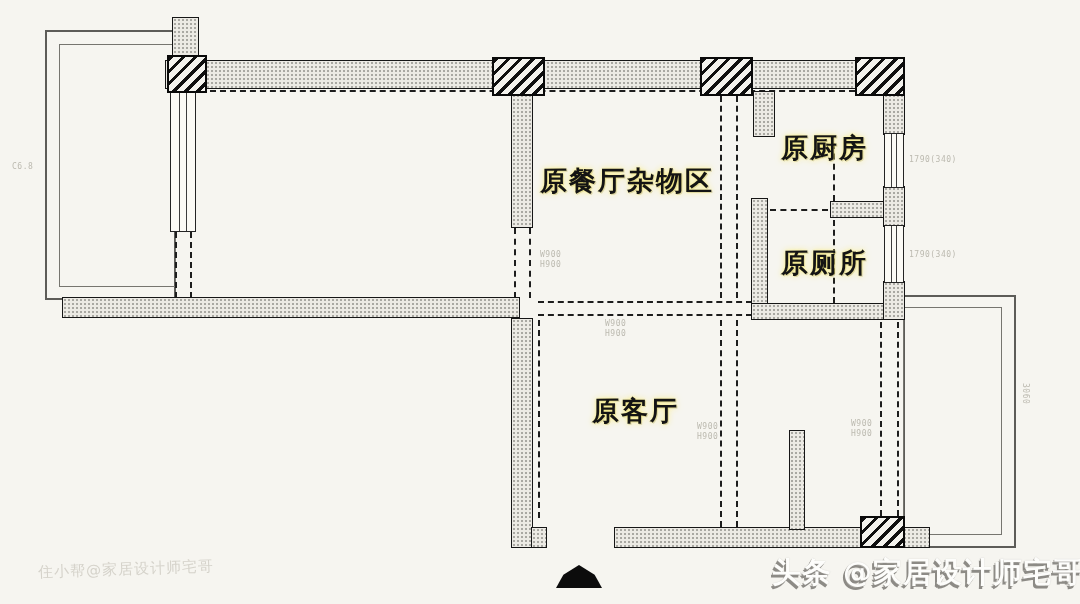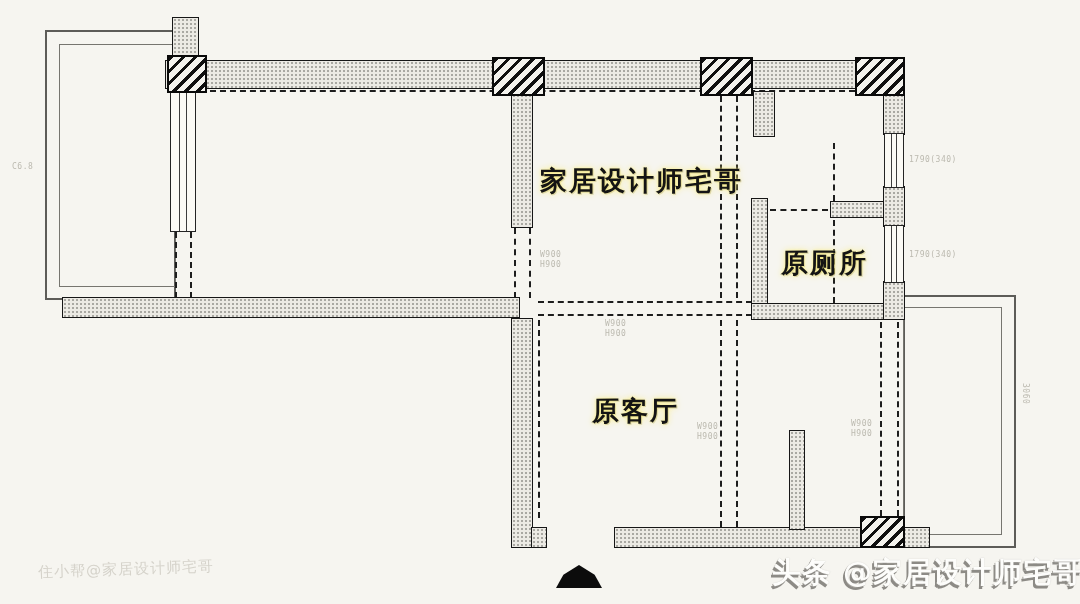--- a/index.html
+++ b/index.html
@@ -106,21 +106,22 @@
   <div class="dash-v" style="left:720px;top:96px;height:202px;"></div>
   <div class="dash-v" style="left:736px;top:96px;height:202px;"></div>
   <div class="dash-v" style="left:720px;top:320px;height:207px;"></div>
   <div class="dash-v" style="left:736px;top:320px;height:207px;"></div>
   <div class="dash-h" style="left:770px;top:209px;width:58px;"></div>
   <div class="dash-v" style="left:833px;top:143px;height:58px;"></div>
   <div class="dash-v" style="left:833px;top:220px;height:83px;"></div>
   <div class="dash-v" style="left:880px;top:322px;height:194px;"></div>
   <div class="dash-v" style="left:897px;top:322px;height:194px;"></div>
 
-  <div class="room-label" style="left:540px;top:163px;">家居设计师宅哥</div>
+  <div class="room-label" style="left:540px;top:163px;">原餐厅杂物区</div>
+  <div class="room-label" style="left:781px;top:130px;">原厨房</div>
   <div class="room-label" style="left:592px;top:393px;">原客厅</div>
   <div class="room-label" style="left:781px;top:245px;">原厕所</div>
 
   <div class="ann" style="left:540px;top:250px;">W900
 H900</div>
   <div class="ann" style="left:605px;top:319px;">W900
 H900</div>
   <div class="ann" style="left:697px;top:422px;">W900
 H900</div>
   <div class="ann" style="left:851px;top:419px;">W900

